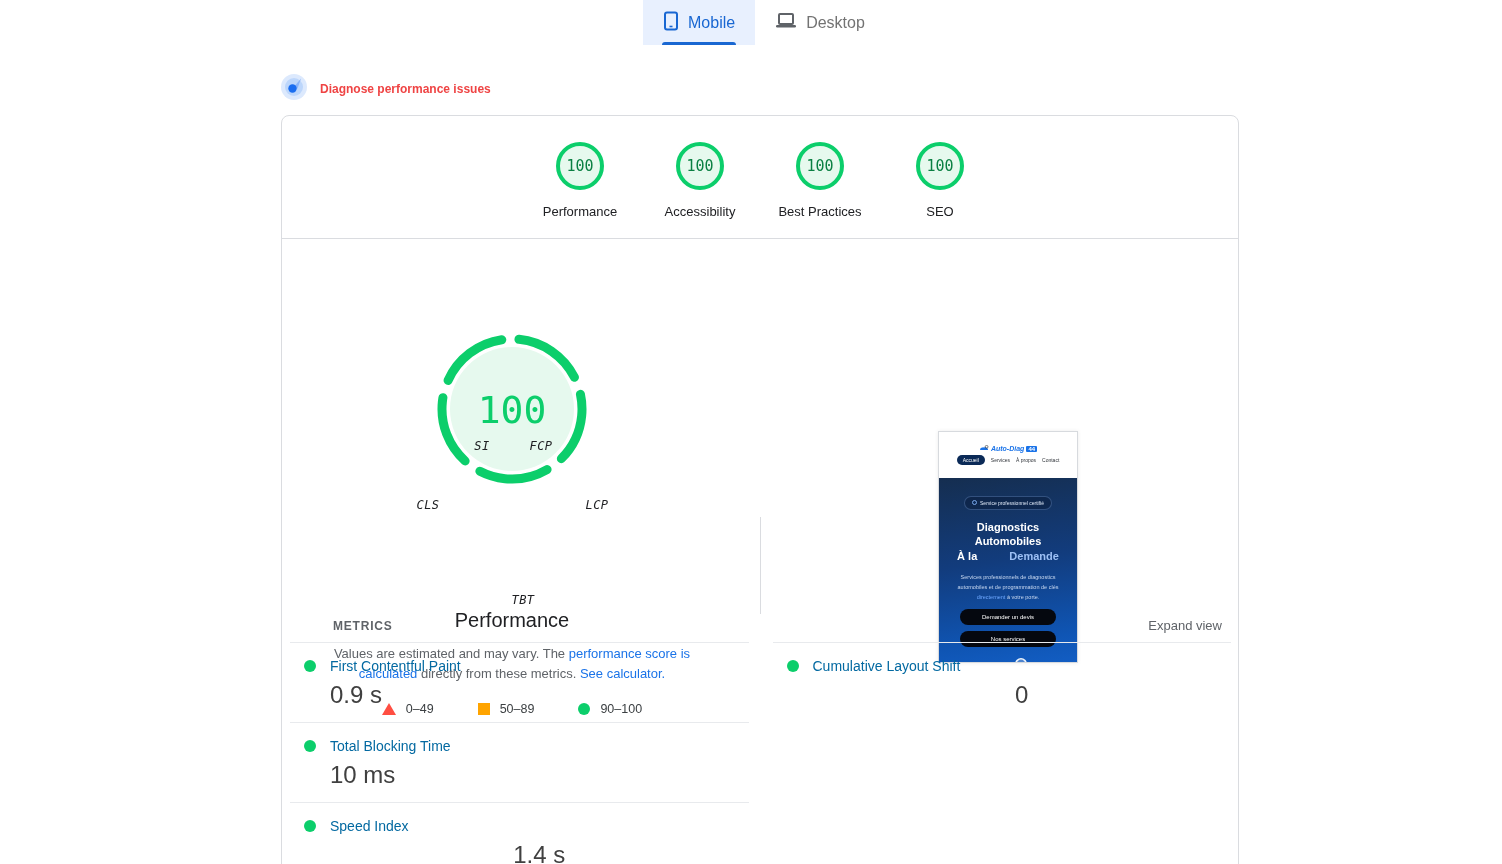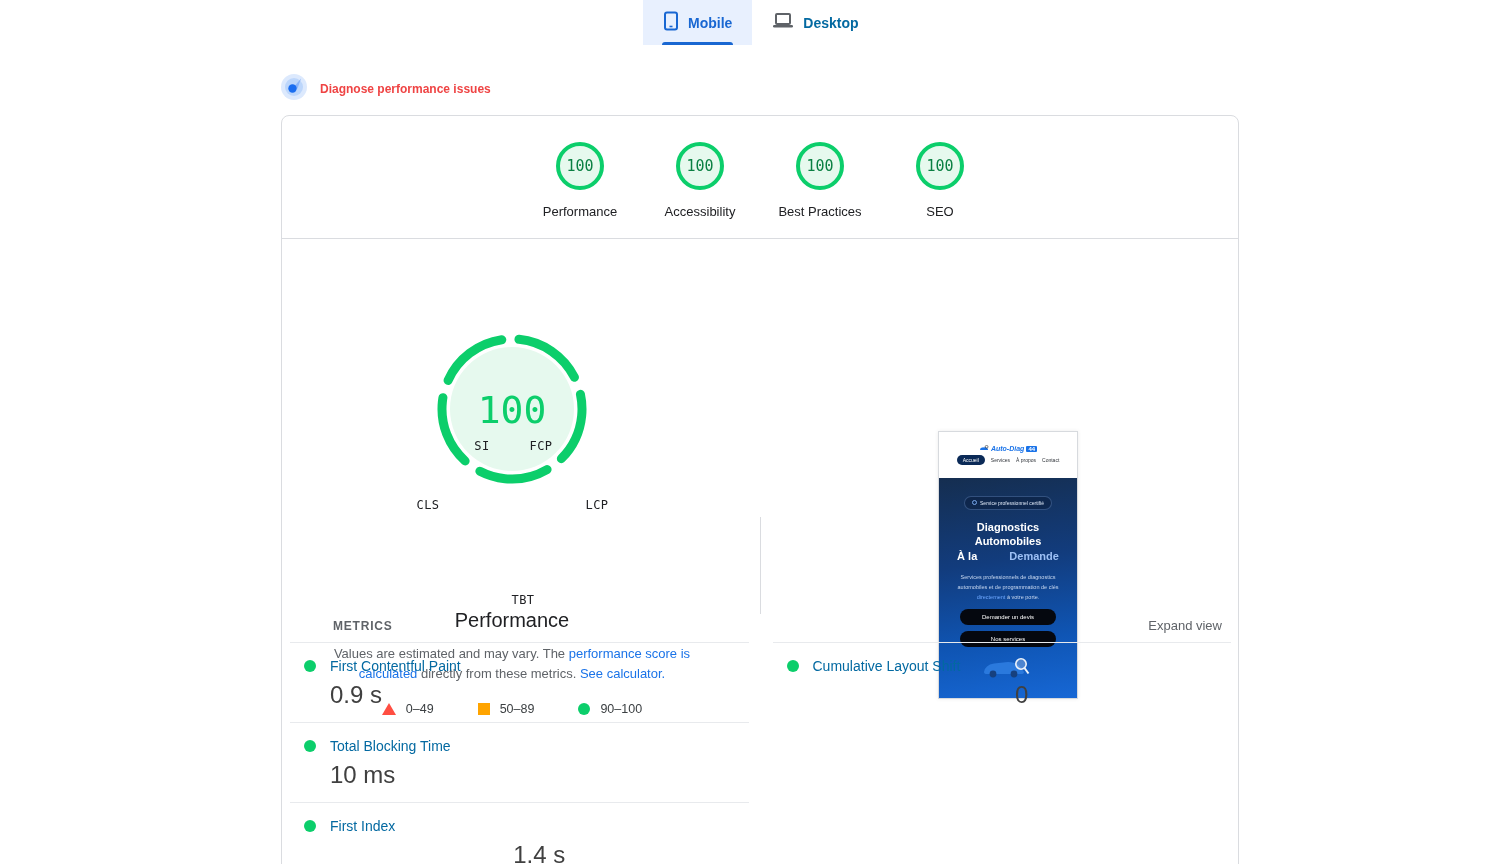--- a/index.html
+++ b/index.html
@@ -3,25 +3,25 @@
 <meta charset="utf-8">
 <style>
   * { margin:0; padding:0; box-sizing:border-box; }
   html,body { width:1502px; height:864px; background:#fff; overflow:hidden;
     font-family:"Liberation Sans", sans-serif; color:#202124; }
   .mono { font-family:"DejaVu Sans Mono", monospace; }
 
   
   .tabbar { position:absolute; left:643px; top:0; display:flex; height:45px; }
   .tab { display:flex; align-items:center; justify-content:center; gap:9px;
-    padding:10px 20px; font-size:14px; font-weight:bold; cursor:pointer; position:relative; }
+    padding:10px 20px; font-size:16px; font-weight:normal; cursor:pointer; position:relative; }
   .tab.active { background:#e8f0fe; color:#1967d2; }
   .tab.active .underline { position:absolute; left:19px; right:19px; bottom:0;
     height:3px; background:#1967d2; border-radius:3px 3px 0 0; }
-  .tab.inactive { color:#0369a1; }
+  .tab.inactive { color:#737373; }
 
   
   .diagnose { position:absolute; left:281px; top:74px; display:flex; align-items:center; gap:13px; }
   .diagnose-title { font-size:12px; font-weight:bold; color:#ef4444; }
 
   
   .card { position:absolute; left:281px; top:115px; width:958px; height:780px;
     background:#fff; border:1px solid #dadce0; border-radius:8px; }
 
   
@@ -31,28 +31,28 @@
     background:#e6f9ee; display:flex; align-items:center; justify-content:center;
     font-size:15px; color:#0b8043; cursor:pointer; }
   .score-label { margin-top:14px; font-size:13px; color:#202124; }
   .scores-sep { margin-top:19px; border-bottom:1px solid #dadce0; }
 
   
   .main-area { position:relative; width:100%; height:420px; }
   .gauge-wrap { position:absolute; left:145px; top:85px; width:170px; height:170px; }
   .gauge-num { font-size:38px; }
   .gauge-metric-label { position:absolute; transform:translate(-50%,-50%);
-    font-size:12px; color:#202124; letter-spacing:.5px; }
+    font-size:12px; color:#202124; letter-spacing:.5px;font-style:italic; }
   .gauge-title { position:absolute; left:230px; top:381px; transform:translate(-50%,-50%);
     font-size:20px; color:#202124; }
 
   .vdivider { position:absolute; left:478px; top:278px; width:1px; height:97px; background:#dadce0; }
 
   
-  .thumb { position:absolute; left:656px; top:192px; width:140px; height:268px;
+  .thumb { position:absolute; left:656px; top:192px; width:140px; height:232px;
     background:#fff; border:1px solid #d7dade; box-shadow:0 0 4px rgba(0,0,0,.08);
     overflow:hidden; cursor:pointer; }
   .thumb-header { height:46px; background:#fff; display:flex; flex-direction:column;
     align-items:center; justify-content:center; gap:3px; }
   .thumb-logo { display:flex; align-items:center; gap:2px; font-size:7px; font-weight:bold;
     color:#1a73e8; font-style:italic; }
   .thumb-logo-badge { background:#1a73e8; color:#fff; font-style:normal; font-size:6px;
     padding:0 2px; border-radius:1px; }
   .thumb-nav { display:flex; align-items:center; gap:6px; font-size:5px; color:#30343a; }
   .thumb-nav-active { background:#0b2a57; color:#fff; padding:2px 6px; border-radius:7px; }
@@ -255,21 +255,21 @@
       <div class="metric-row">
         <div class="metric-name">
           <span class="metric-dot"></span>
           <span>Total Blocking Time</span>
         </div>
         <div class="metric-value">10 ms</div>
       </div>
       <div class="metric-row no-border">
         <div class="metric-name">
           <span class="metric-dot"></span>
-          <span>First Index</span>
+          <span>Speed Index</span>
         </div>
         <div class="metric-value">1.4 s</div>
       </div>
     </div>
     <div class="mcol">
       <div class="metric-row no-border">
         <div class="metric-name">
           <span class="metric-dot"></span>
           <span>Cumulative Layout Shift</span>
         </div>

